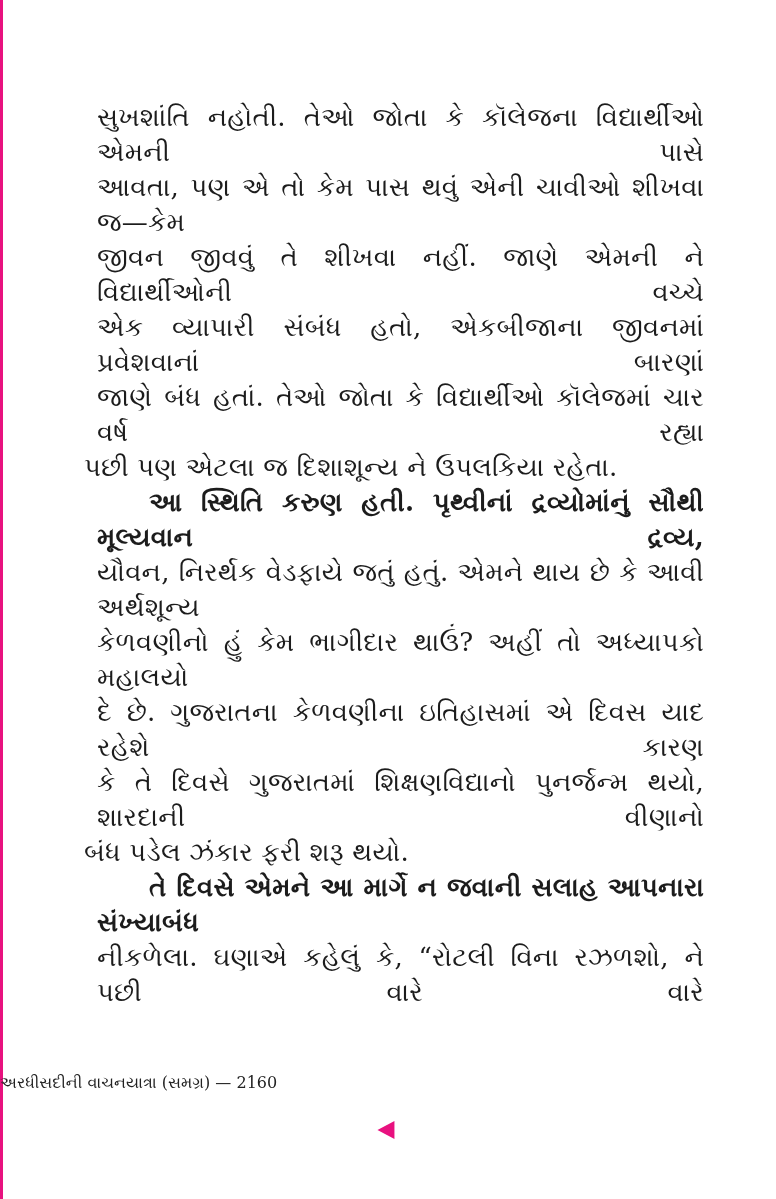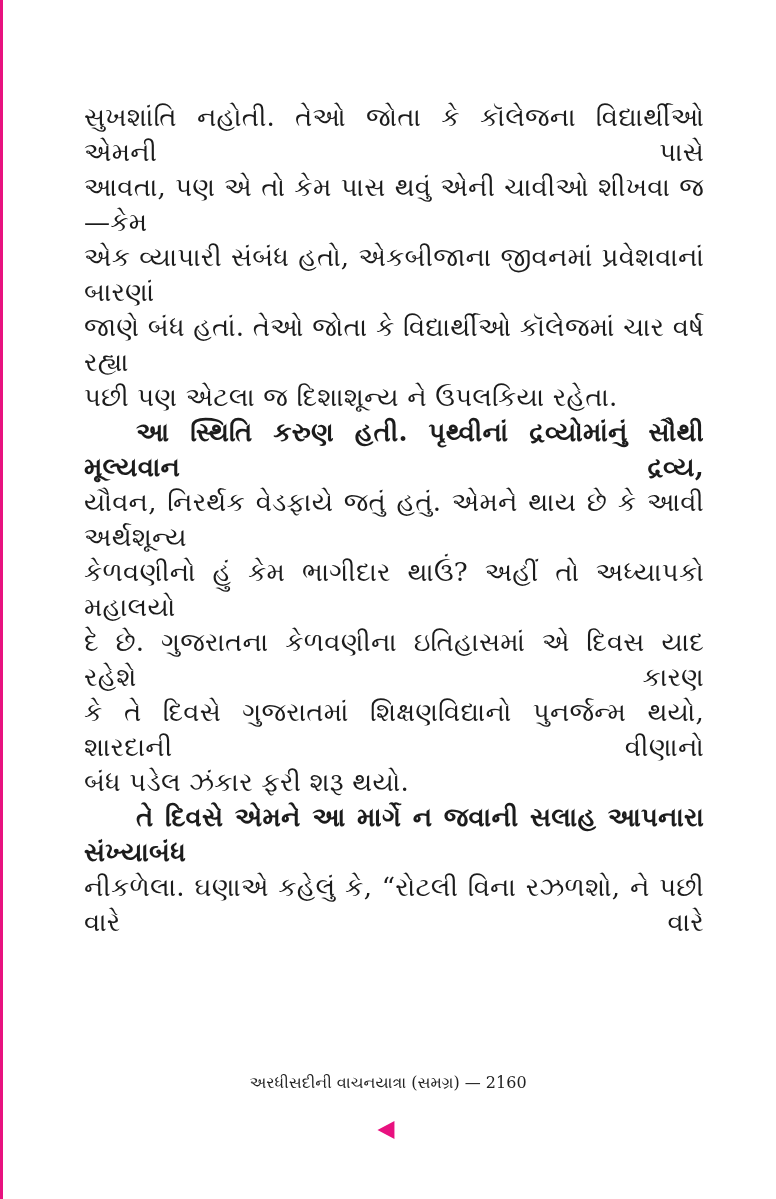--- a/index.html
+++ b/index.html
@@ -24,27 +24,28 @@
     width: 620px;
   }
   .line {
     font-size: 26px;
     line-height: 35px;
     letter-spacing: 0.2px;
   }
   .line.justify {
     text-align: justify;
     text-align-last: justify;
+    margin-left: 13px;
   }
   .line.indent { text-indent: 52px; font-weight: bold; }
   .footer {
     position: absolute;
     left: 0; top: 1072px;
     width: 776px;
-    text-align: center;
+    text-align: left;
     font-size: 16px;
     line-height: 22px;
     color: #222222;
   }
   .nav-triangle {
     position: absolute;
     top: 1121px;
     left: 50%;
     transform: translateX(-62%);
     width: 0; height: 0;
@@ -55,20 +56,21 @@
 </style>
 </head>
 <body style="background: rgb(255, 255, 255);">
 
 <div class="edge-stripe"></div>
 
 <div class="text-block" id="text-block">
     <div class="paragraph">
       <div class="line justify">સુખશાંતિ નહોતી. તેઓ જોતા કે કૉલેજના વિદ્યાર્થીઓ એમની પાસે</div>
       <div class="line justify">આવતા, પણ એ તો કેમ પાસ થવું એની ચાવીઓ શીખવા જ—કેમ</div>
+      <div class="line justify">જીવન જીવવું તે શીખવા નહીં. જાણે એમની ને વિદ્યાર્થીઓની વચ્ચે</div>
       <div class="line justify">એક વ્યાપારી સંબંધ હતો, એકબીજાના જીવનમાં પ્રવેશવાનાં બારણાં</div>
       <div class="line justify">જાણે બંધ હતાં. તેઓ જોતા કે વિદ્યાર્થીઓ કૉલેજમાં ચાર વર્ષ રહ્યા</div>
       <div class="line">પછી પણ એટલા જ દિશાશૂન્ય ને ઉપલકિયા રહેતા.</div>
     </div>
     <div class="paragraph">
       <div class="line justify indent">આ સ્થિતિ કરુણ હતી. પૃથ્વીનાં દ્રવ્યોમાંનું સૌથી મૂલ્યવાન દ્રવ્ય,</div>
       <div class="line justify">યૌવન, નિરર્થક વેડફાયે જતું હતું. એમને થાય છે કે આવી અર્થશૂન્ય</div>
       <div class="line justify">કેળવણીનો હું કેમ ભાગીદાર થાઉં? અહીં તો અધ્યાપકો મહાલયો</div>
     </div>
     <div class="paragraph">

